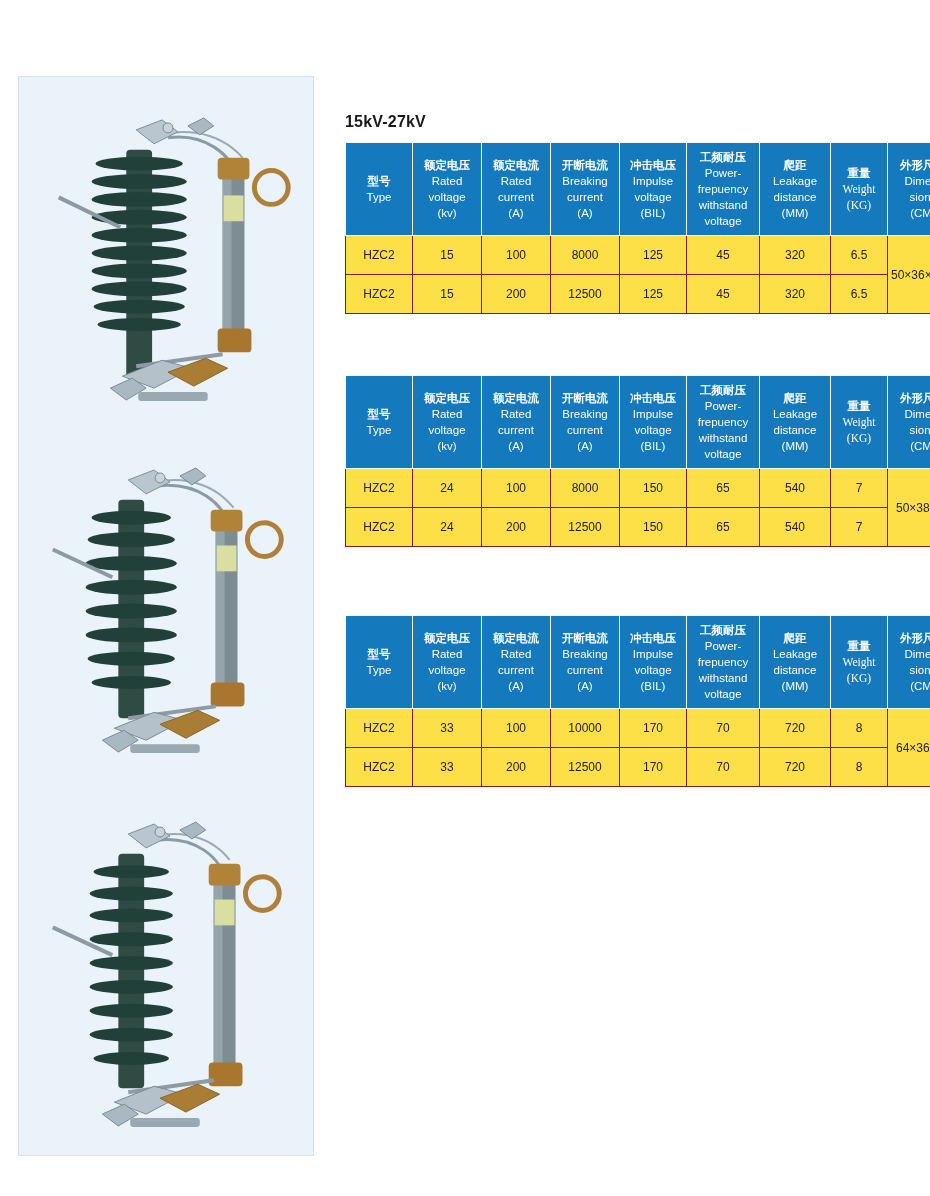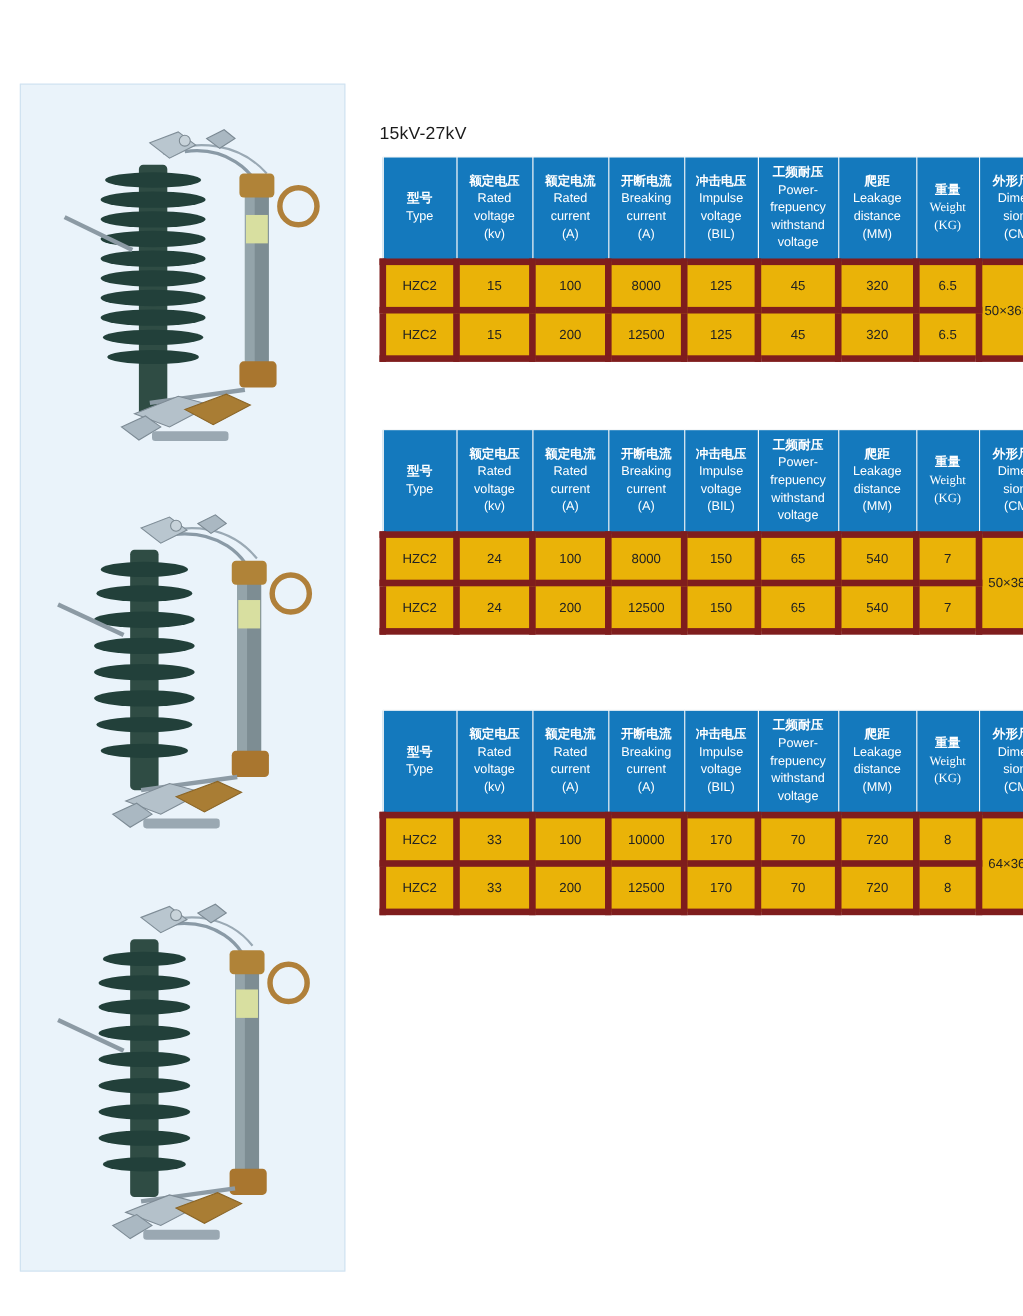--- a/index.html
+++ b/index.html
@@ -45,21 +45,21 @@
     position: absolute;
     left: 345px;
     top: 0;
     width: 570px;
   }
   .section {
     margin-bottom: 0;
   }
   .section-title {
     font-size: 16px;
-    font-weight: normal;
+    font-weight: bold;
     color: #1a1a1a;
     letter-spacing: 0.2px;
   }
 
   table.spec {
     border-collapse: collapse;
     width: 568px;
     table-layout: fixed;
     margin-top: 11px;
   }
@@ -77,26 +77,26 @@
   table.spec th .cn {
     display: block;
     font-size: 11.5px;
     font-weight: bold;
   }
   table.spec th .en {
     display: block;
     font-size: 11.5px;
   }
   table.spec td {
-    background: #eab308;
+    background: #fde047;
     color: #222;
     font-size: 12px;
     text-align: center;
     vertical-align: middle;
-    border: 6px solid #7f1d1d;
+    border: 1px solid #7f1d1d;
     padding: 10px 2px;
     height: 18px;
   }
   .col-type   { width: 62px; margin-left: 29px; }
   .col-rv     { width: 64px; margin-left: 12px; }
   .col-rc     { width: 64px; }
   .col-bc     { width: 64px; margin-left: 44px; }
   .col-iv     { width: 62px; }
   .col-pf     { width: 68px; }
   .col-ld     { width: 66px; }

